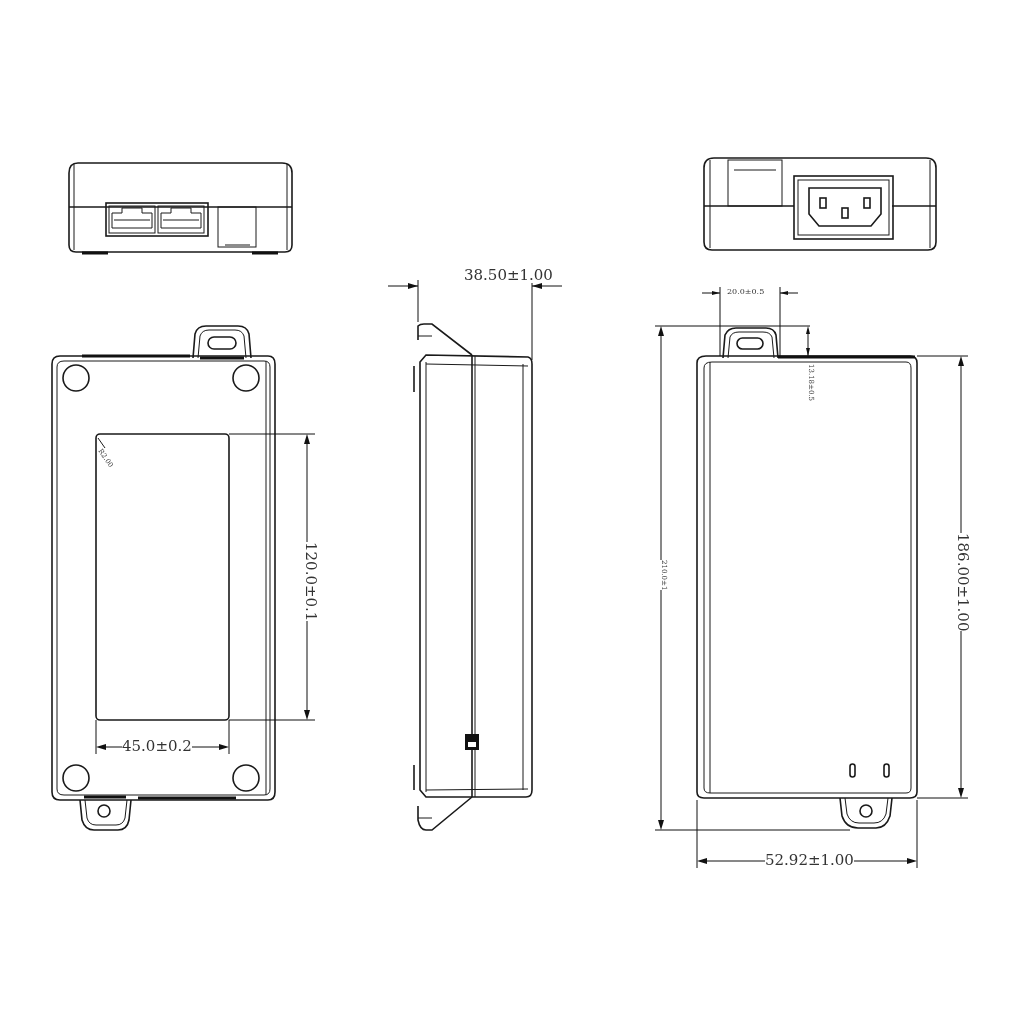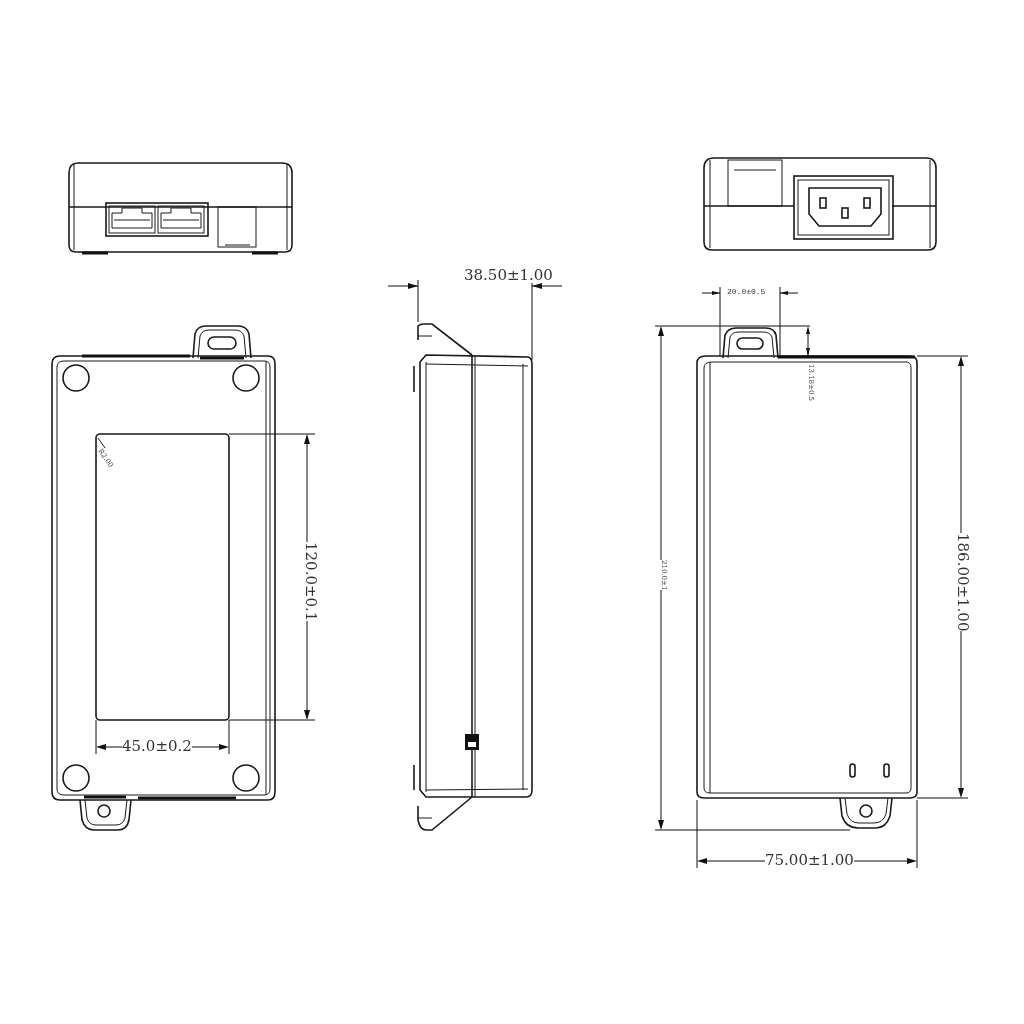--- a/index.html
+++ b/index.html
@@ -171,17 +171,17 @@
     <line class="dim" x1="701" y1="861" x2="913" y2="861"></line>
     <path class="fillb" d="M697 861 L707 858 L707 864 Z"></path>
     <path class="fillb" d="M917 861 L907 858 L907 864 Z"></path>
   </g>
 </svg>
 
 <div class="lbl big rot90" style="left:318px;top:542px;">120.0±0.1</div>
 <div class="lbl big" style="left:122px;top:739px;">45.0±0.2</div>
 <div class="lbl tiny" style="left:102px;top:448px;transform:rotate(55deg);transform-origin:left top;background:transparent;">R2.00</div>
 <div class="lbl big" style="left:426px;top:268px;margin-left:38px;">38.50±1.00</div>
-<div class="lbl small" style="left:727px;top:288px;font-family:Liberation Mono, monospace;">20.0±0.5</div>
+<div class="lbl small" style="left:727px;top:288px;">20.0±0.5</div>
 <div class="lbl tiny rot90" style="left:814px;top:364px;">13.18±0.5</div>
 <div class="lbl tiny rot90" style="left:667px;top:560px;">210.0±1</div>
 <div class="lbl big rot90" style="left:970px;top:533px;">186.00±1.00</div>
-<div class="lbl big" style="left:765px;top:853px;">75.00±1.00</div>
+<div class="lbl big" style="left:765px;top:853px;">52.92±1.00</div>
 
 </body></html>

